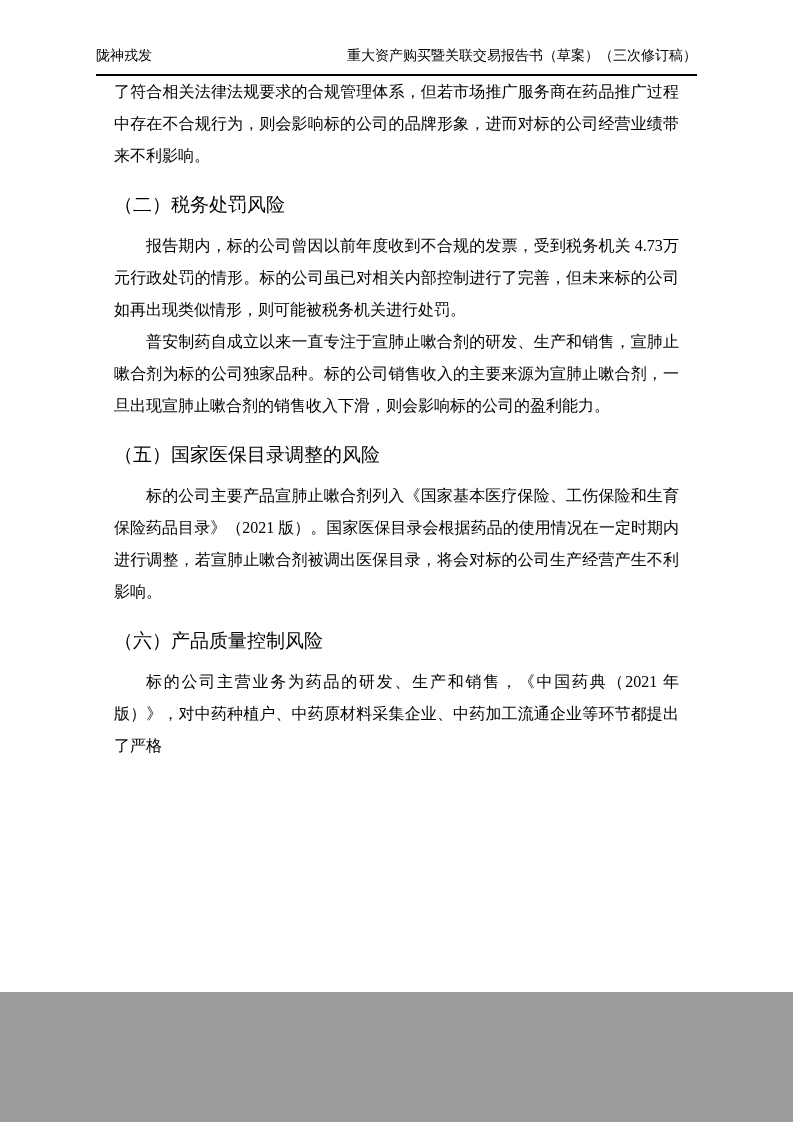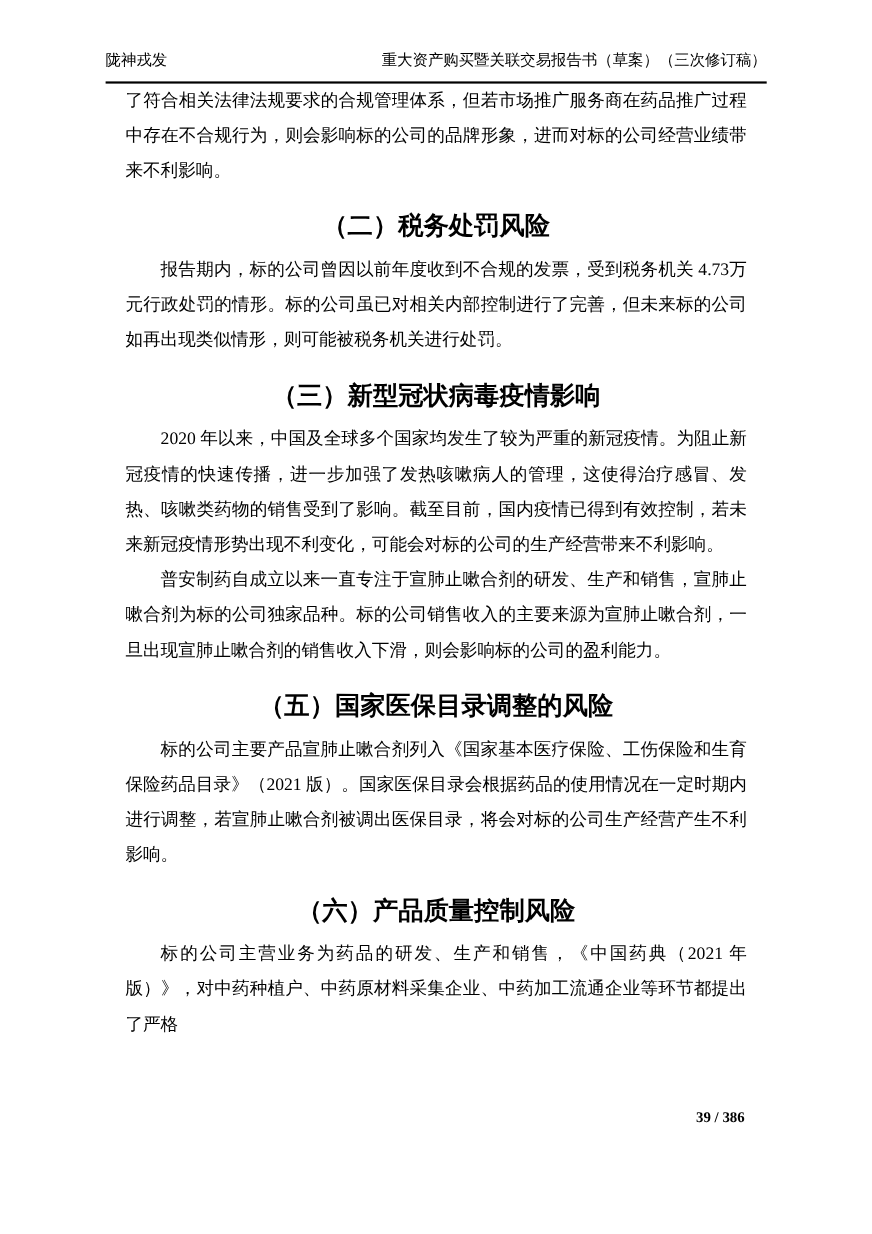--- a/index.html
+++ b/index.html
@@ -1,19 +1,19 @@
 <!DOCTYPE html>
 <html><head>
 <meta charset="utf-8">
 <style>
   html, body { margin: 0; padding: 0; background: #9c9c9c; }
   .page {
     position: relative;
     width: 793px;
-    height: 1122px;
+    height: 992px;
     margin: 0 auto;
     background: #ffffff;
     box-sizing: border-box;
     padding: 46px 96px 0 96px;
     overflow: hidden;
     color: #000;
     font-family: "Liberation Serif", "DejaVu Serif", serif;
   }
   .header-row {
     display: flex;
@@ -26,25 +26,25 @@
   }
   .header-left { white-space: nowrap; }
   .header-right { white-space: nowrap; }
   .content {
     margin: 0 18px;
     padding-top: 0;
     text-align: justify;
   }
   .section-heading {
     font-family: "Liberation Sans", "DejaVu Sans", sans-serif;
-    font-weight: bold;
-    font-size: 23px;
+    font-weight: normal;
+    font-size: 19px;
     line-height: 30px;
     margin: 18px 0 10px 0;
-    text-align: center;
+    text-align: left;
   }
   .para {
     font-size: 16px;
     line-height: 32px;
     margin: 0;
     text-indent: 2em;
     text-justify: inter-ideograph;
   }
   .para.no-indent { text-indent: 0; }
   .page-footer {
@@ -71,24 +71,20 @@
       <section class="doc-section">
 
       <p class="para no-indent">了符合相关法律法规要求的合规管理体系，但若市场推广服务商在药品推广过程中存在不合规行为，则会影响标的公司的品牌形象，进而对标的公司经营业绩带来不利影响。</p>
       </section>
 
       <section class="doc-section">
         <h3 class="section-heading">（二）税务处罚风险</h3>
       <p class="para">报告期内，标的公司曾因以前年度收到不合规的发票，受到税务机关 4.73万元行政处罚的情形。标的公司虽已对相关内部控制进行了完善，但未来标的公司如再出现类似情形，则可能被税务机关进行处罚。</p>
       </section>
 
-      <section class="doc-section">
-        <h3 class="section-heading">（三）新型冠状病毒疫情影响</h3>
-      <p class="para">2020 年以来，中国及全球多个国家均发生了较为严重的新冠疫情。为阻止新冠疫情的快速传播，进一步加强了发热咳嗽病人的管理，这使得治疗感冒、发热、咳嗽类药物的销售受到了影响。截至目前，国内疫情已得到有效控制，若未来新冠疫情形势出现不利变化，可能会对标的公司的生产经营带来不利影响。</p>
-      </section>
 
       <section class="doc-section">
       <p class="para">普安制药自成立以来一直专注于宣肺止嗽合剂的研发、生产和销售，宣肺止嗽合剂为标的公司独家品种。标的公司销售收入的主要来源为宣肺止嗽合剂，一旦出现宣肺止嗽合剂的销售收入下滑，则会影响标的公司的盈利能力。</p>
       </section>
 
       <section class="doc-section">
         <h3 class="section-heading">（五）国家医保目录调整的风险</h3>
       <p class="para">标的公司主要产品宣肺止嗽合剂列入《国家基本医疗保险、工伤保险和生育保险药品目录》（2021 版）。国家医保目录会根据药品的使用情况在一定时期内进行调整，若宣肺止嗽合剂被调出医保目录，将会对标的公司生产经营产生不利影响。</p>
       </section>
 

